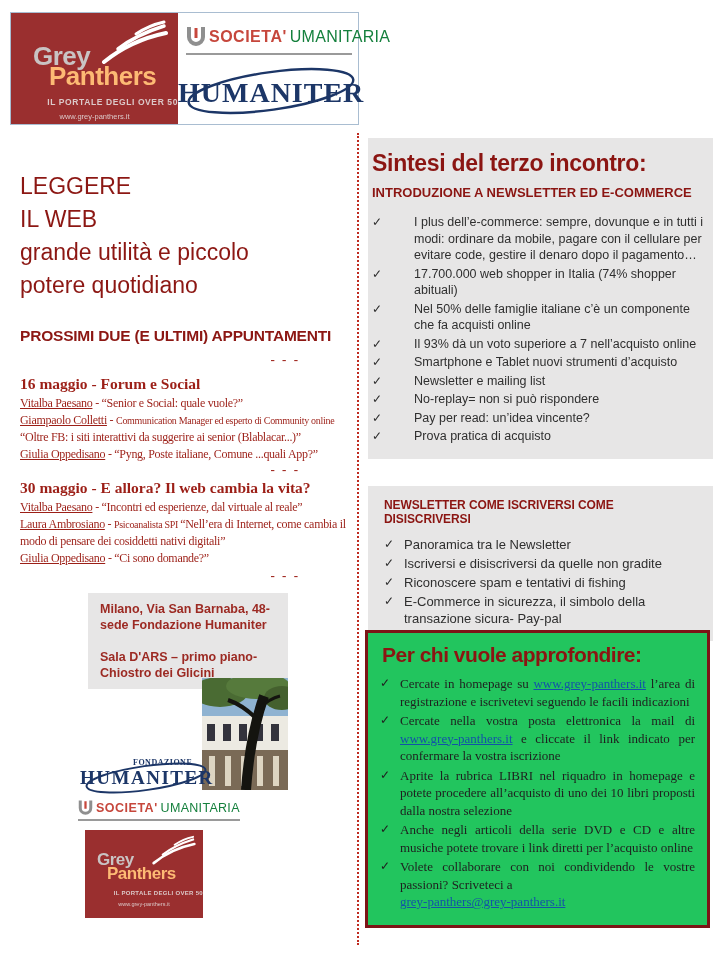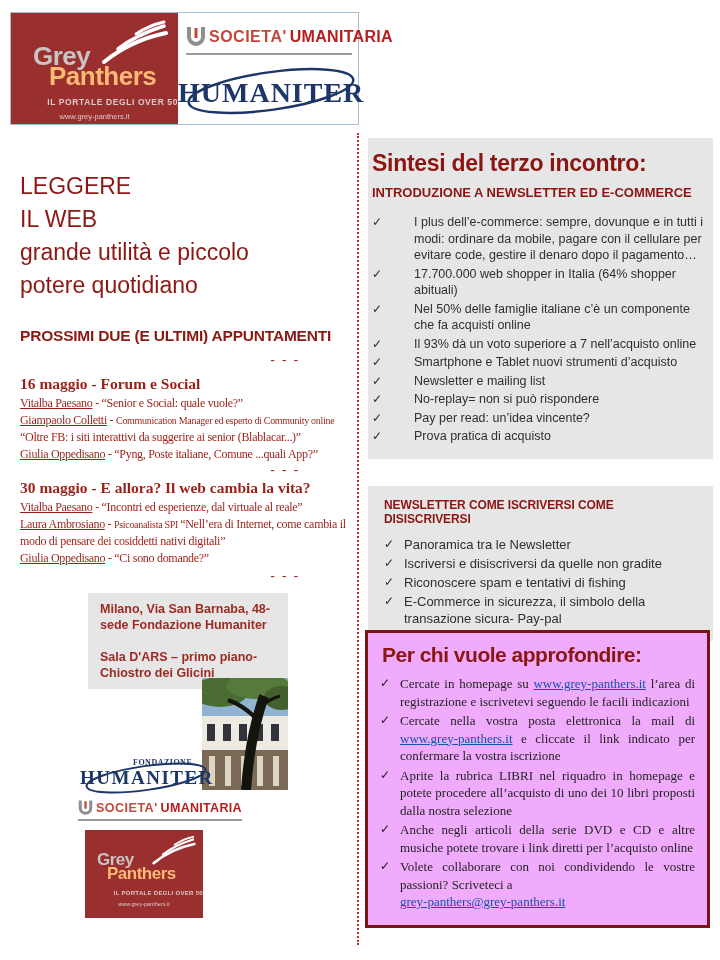--- a/index.html
+++ b/index.html
@@ -14,21 +14,21 @@
   .gp-w1{position:absolute;left:22px;top:28px;font-weight:bold;font-size:26px;color:#c9c3c3;letter-spacing:-0.5px;}
   .gp-w2{position:absolute;left:38px;top:48px;font-weight:bold;font-size:26px;color:#fdba74;letter-spacing:-0.5px;}
   .gp-tag{position:absolute;left:0;right:0;top:84px;text-align:right;font-weight:bold;font-size:8.5px;
           letter-spacing:0.6px;color:#dcc9c9;}
   .gp-url{position:absolute;left:0;right:0;top:99px;text-align:center;font-size:7.5px;color:#dcc9c9;}
   .um-logo{position:relative;flex:1;background:#fff;}
   .um-row{position:absolute;left:8px;right:6px;top:12px;display:flex;align-items:center;gap:3px;
           border-bottom:2px solid #9a9a9a;padding-bottom:4px;}
   .u-ico{width:20px;height:24px;flex:0 0 auto;}
   .um-societa{font-weight:bold;font-size:16px;color:#c6473c;letter-spacing:0.5px;}
-  .um-umanitaria{font-weight:bold;font-size:16px;color:#b91c1c;letter-spacing:0.3px;}
+  .um-umanitaria{font-weight:normal;font-size:16px;color:#15803d;letter-spacing:0.3px;}
   .hum-wrap{position:absolute;left:0;right:0;top:48px;height:60px;}
   .hum-swoosh{position:absolute;left:2px;top:0;width:176px;height:60px;}
   .hum-name{position:absolute;left:0;right:0;top:16px;text-align:center;
             font-family:"Liberation Serif",serif;font-weight:bold;font-size:28px;color:#1c3667;letter-spacing:1px;}
 
   
   .page-title{position:absolute;left:20px;top:170px;width:335px;
               font-weight:normal;font-size:23px;line-height:33px;color:#8c1713;}
   .appt-subtitle{position:absolute;left:20px;top:327px;width:340px;
                  font-weight:bold;font-size:15.5px;color:#8c1713;letter-spacing:-0.2px;}
@@ -77,21 +77,21 @@
   .box1 .chk-list{margin-top:14px;}
   .chk-row{display:flex;margin-bottom:2px;}
   .chk{flex:0 0 auto;font-size:12px;color:#2f2f2f;line-height:16.5px;}
   .box1 .chk{width:42px;}
   .chk-text{font-size:12.5px;line-height:16.5px;color:#2f2f2f;}
   .box2{top:486px;padding:12px 16px 12px;}
   .box2-title{font-weight:bold;font-size:12px;color:#8b1512;letter-spacing:-0.1px;}
   .box2 .chk-list{margin-top:10px;}
   .box2 .chk{width:20px;}
   .box2 .chk-text{font-size:13px;line-height:17px;}
-  .box3{position:absolute;left:365px;top:630px;width:345px;border:3px solid #7c1416;background:#f0abfc;
+  .box3{position:absolute;left:365px;top:630px;width:345px;border:3px solid #7c1416;background:#22c55e;
         box-sizing:border-box;padding:6px 12px 12px;}
   .box3-title{font-weight:bold;font-size:21px;color:#8b1512;letter-spacing:-0.5px;margin:4px 0 8px 2px;}
   .box3 .chk{width:20px;color:#1f1f1f;}
   .box3 .chk-text{font-family:"Liberation Serif",serif;font-size:13px;line-height:17.5px;color:#1f1f1f;
                   text-align:justify;}
   .lnk{color:#1353a8;text-decoration:underline;cursor:pointer;}
 </style>
 </head>
 <body>
 
@@ -205,21 +205,21 @@
   <div class="box box1">
     <div class="box1-title">Sintesi del terzo incontro:</div>
     <div class="box1-subtitle">INTRODUZIONE A NEWSLETTER ED E-COMMERCE</div>
     <div class="chk-list">
         <div class="chk-row">
           <span class="chk">✓</span>
           <span class="chk-text">I plus dell’e-commerce: sempre, dovunque e in tutti i modi: ordinare da mobile, pagare con il cellulare per evitare code, gestire il denaro dopo il pagamento…</span>
         </div>
         <div class="chk-row">
           <span class="chk">✓</span>
-          <span class="chk-text">17.700.000 web shopper in Italia (64% shopper abituali)</span>
+          <span class="chk-text">17.700.000 web shopper in Italia (74% shopper abituali)</span>
         </div>
         <div class="chk-row">
           <span class="chk">✓</span>
           <span class="chk-text">Nel 50% delle famiglie italiane c’è un componente che fa acquisti online</span>
         </div>
         <div class="chk-row">
           <span class="chk">✓</span>
           <span class="chk-text">Il 93% dà un voto superiore a 7 nell’acquisto online</span>
         </div>
         <div class="chk-row">

